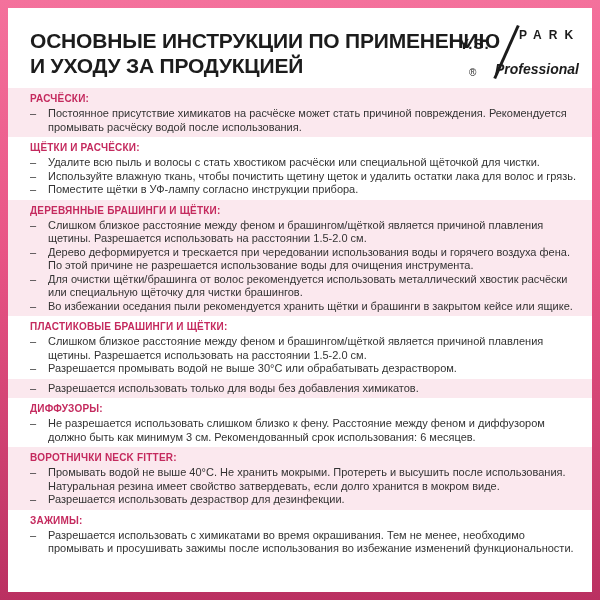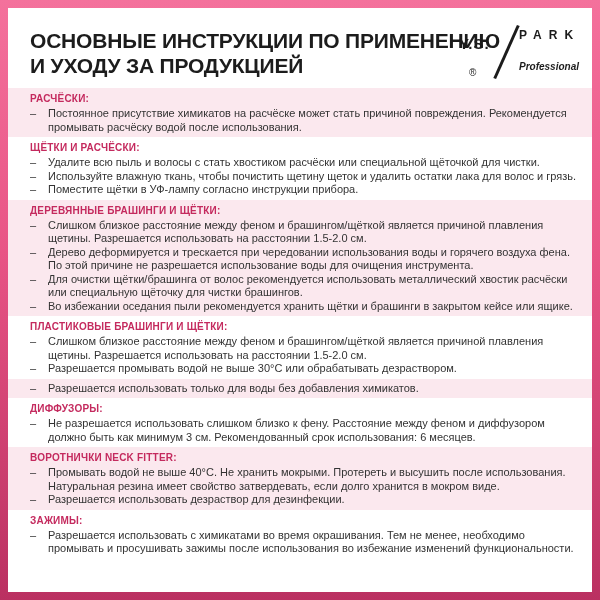--- a/index.html
+++ b/index.html
@@ -16,21 +16,21 @@
   .inner{
     width:100%; height:100%; background:var(--white-bg);
     display:flex; flex-direction:column; overflow:hidden;
   }
   header{ position:relative; flex:none; height:80px; padding:20px 14px 0 22px; background:var(--white-bg); }
   h1{ font-size:21px; line-height:25px; font-weight:700; letter-spacing:-0.2px; color:var(--title); }
   .logo{ position:absolute; top:16px; right:13px; width:120px; height:58px; color:var(--title); }
   .logo .slash{ position:absolute; left:46px; top:-1px; width:3px; height:58px; background:var(--title); transform:rotate(24deg); }
   .logo .ys{ position:absolute; left:0; top:11px; font-weight:700; font-size:15px; letter-spacing:1px; }
   .logo .park{ position:absolute; left:60px; top:4px; font-weight:700; font-size:12px; letter-spacing:7px; }
-  .logo .prof{ position:absolute; right:0; top:37px; font-weight:700; font-style:italic; font-size:10px; }
+  .logo .prof{ position:absolute; right:0; top:37px; font-weight:700; font-style:italic; font-size:14px; }
   .logo .reg{ position:absolute; left:10px; top:43px; font-size:10px; }
   main{ flex:1; display:flex; flex-direction:column; }
   main section{ padding:3px 14px 3px 22px; }
   main section.pink{ background:var(--pink-bg); }
   main section.white{ background:var(--white-bg); }
   main section:last-child{ flex:1; }
   h2{ font-size:10px; line-height:15px; font-weight:700; color:var(--heading); letter-spacing:0.2px; margin-bottom:1px; }
   .bullet{ display:flex; font-size:11px; line-height:13.5px; color:var(--body); }
   .bullet .dash{ flex:0 0 18px; }
   .bullet .txt{ flex:1; }

